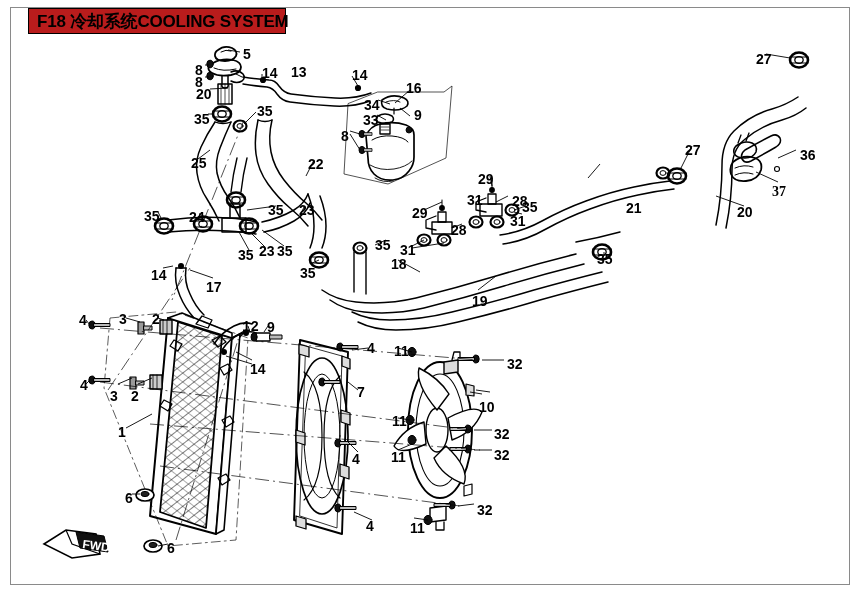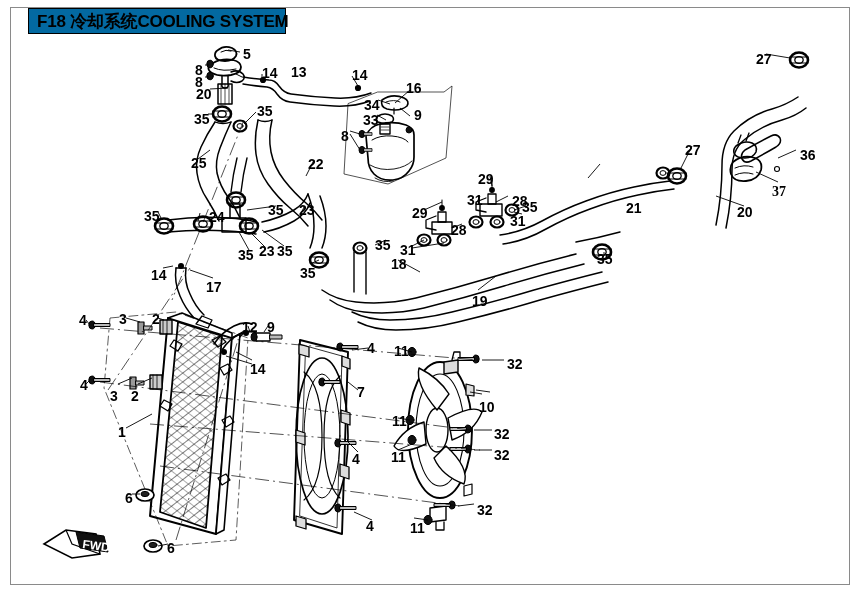--- a/index.html
+++ b/index.html
@@ -20,21 +20,21 @@
     left: 10px; top: 7px;
     width: 840px; height: 578px;
     border: 1.5px solid #8a8a8a;
     box-sizing: border-box;
   }
   #title-box {
     position: absolute;
     left: 28px; top: 8px;
     width: 258px; height: 26px;
     border: 1.5px solid #000;
-    background: #0369a1;
+    background: #b91c1c;
     box-sizing: border-box;
     display: flex;
     align-items: center;
     z-index: 30;
   }
   #title-text {
     font-size: 17px;
     font-weight: bold;
     color: #000;
     white-space: nowrap;
@@ -522,36 +522,36 @@
       <div class="lbl" style="left: 357px; top: 385px;">7</div>
       <div class="lbl" style="left: 195px; top: 63px;">8</div>
       <div class="lbl" style="left: 195px; top: 75px;">8</div>
       <div class="lbl" style="left: 341px; top: 129px;">8</div>
       <div class="lbl" style="left: 267px; top: 320px;">9</div>
       <div class="lbl" style="left: 479px; top: 392px; margin-top: 8px;">10</div>
       <div class="lbl" style="left: 394px; top: 344px;">11</div>
       <div class="lbl" style="left: 392px; top: 414px;">11</div>
       <div class="lbl" style="left: 391px; top: 450px;">11</div>
       <div class="lbl" style="left: 410px; top: 521px;">11</div>
-      <div class="lbl" style="left: 242px; top: 320px;">12</div>
+      <div class="lbl" style="left: 242px; top: 320px; font-family: Liberation Mono, monospace;">12</div>
       <div class="lbl" style="left: 291px; top: 65px;">13</div>
       <div class="lbl" style="left: 262px; top: 66px;">14</div>
       <div class="lbl" style="left: 352px; top: 68px;">14</div>
       <div class="lbl" style="left: 151px; top: 268px;">14</div>
       <div class="lbl" style="left: 250px; top: 362px;">14</div>
       <div class="lbl" style="left: 414px; top: 108px;">9</div>
       <div class="lbl" style="left: 406px; top: 81px;">16</div>
       <div class="lbl" style="left: 206px; top: 280px;">17</div>
       <div class="lbl" style="left: 391px; top: 257px; text-align: center;">18</div>
       <div class="lbl" style="left: 472px; top: 294px;">19</div>
       <div class="lbl" style="left: 737px; top: 205px;">20</div>
       <div class="lbl" style="left: 626px; top: 161px; margin-top: 40px;">21</div>
       <div class="lbl" style="left: 308px; top: 157px;">22</div>
       <div class="lbl" style="left: 299px; top: 203px;">23</div>
-      <div class="lbl" style="left: 189px; top: 210px; margin-left: 20px;">24</div>
+      <div class="lbl" style="left: 189px; top: 210px;">24</div>
       <div class="lbl" style="left: 191px; top: 156px;">25</div>
       <div class="lbl" style="left: 259px; top: 244px;">23</div>
       <div class="lbl" style="left: 756px; top: 52px;">27</div>
       <div class="lbl" style="left: 685px; top: 143px;">27</div>
       <div class="lbl" style="left: 512px; top: 194px;">28</div>
       <div class="lbl" style="left: 451px; top: 223px;">28</div>
       <div class="lbl" style="left: 478px; top: 172px;">29</div>
       <div class="lbl" style="left: 412px; top: 206px;">29</div>
       <div class="lbl" style="left: 196px; top: 87px;">20</div>
       <div class="lbl" style="left: 467px; top: 193px;">31</div>

